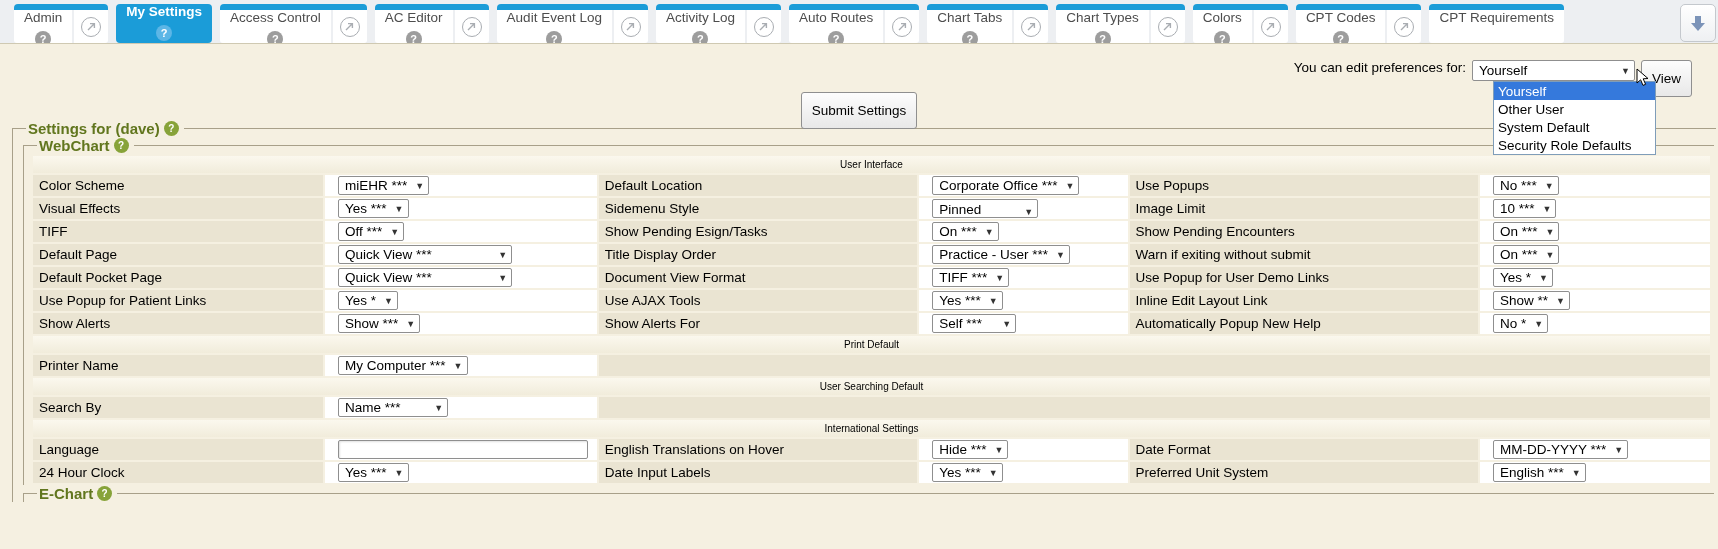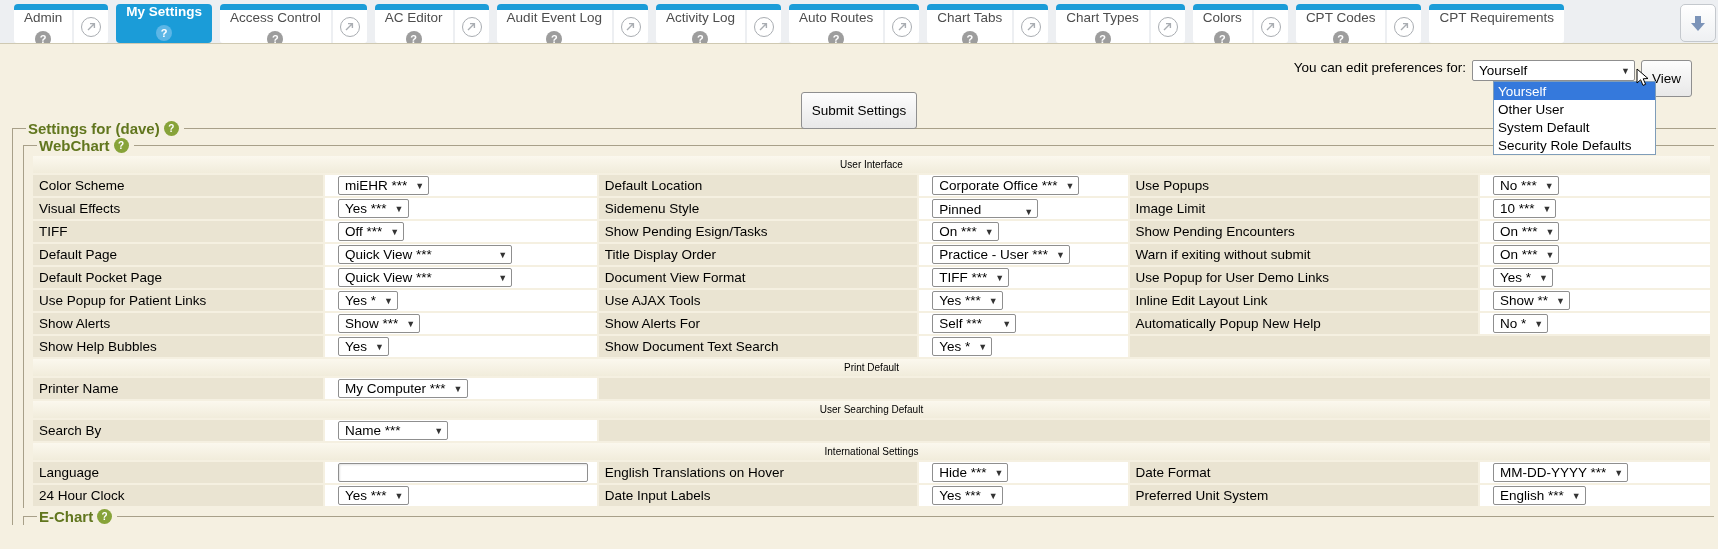--- a/index.html
+++ b/index.html
@@ -393,33 +393,20 @@
                 <span>Self ***</span>
                 <span class="arr">▼</span>
               </span></td>
             <td class="lbl">Automatically Popup New Help</td>
             <td class="val"><span class="fakeselect">
                 <span>No *</span>
                 <span class="arr">▼</span>
               </span></td>
           </tr>
           <tr>
-            <td class="lbl">Show Help Bubbles</td>
-            <td class="val"><span class="fakeselect">
-                <span>Yes</span>
-                <span class="arr">▼</span>
-              </span></td>
-            <td class="lbl">Show Document Text Search</td>
-            <td class="val"><span class="fakeselect">
-                <span>Yes *</span>
-                <span class="arr">▼</span>
-              </span></td>
-            <td class="fill" colspan="2"></td>
-          </tr>
-          <tr>
             <td class="sec" colspan="6">Print Default</td>
           </tr>
           <tr>
             <td class="lbl">Printer Name</td>
             <td class="val"><span class="fakeselect">
                 <span>My Computer ***</span>
                 <span class="arr">▼</span>
               </span></td>
             <td class="fill" colspan="4"></td>
           </tr>

